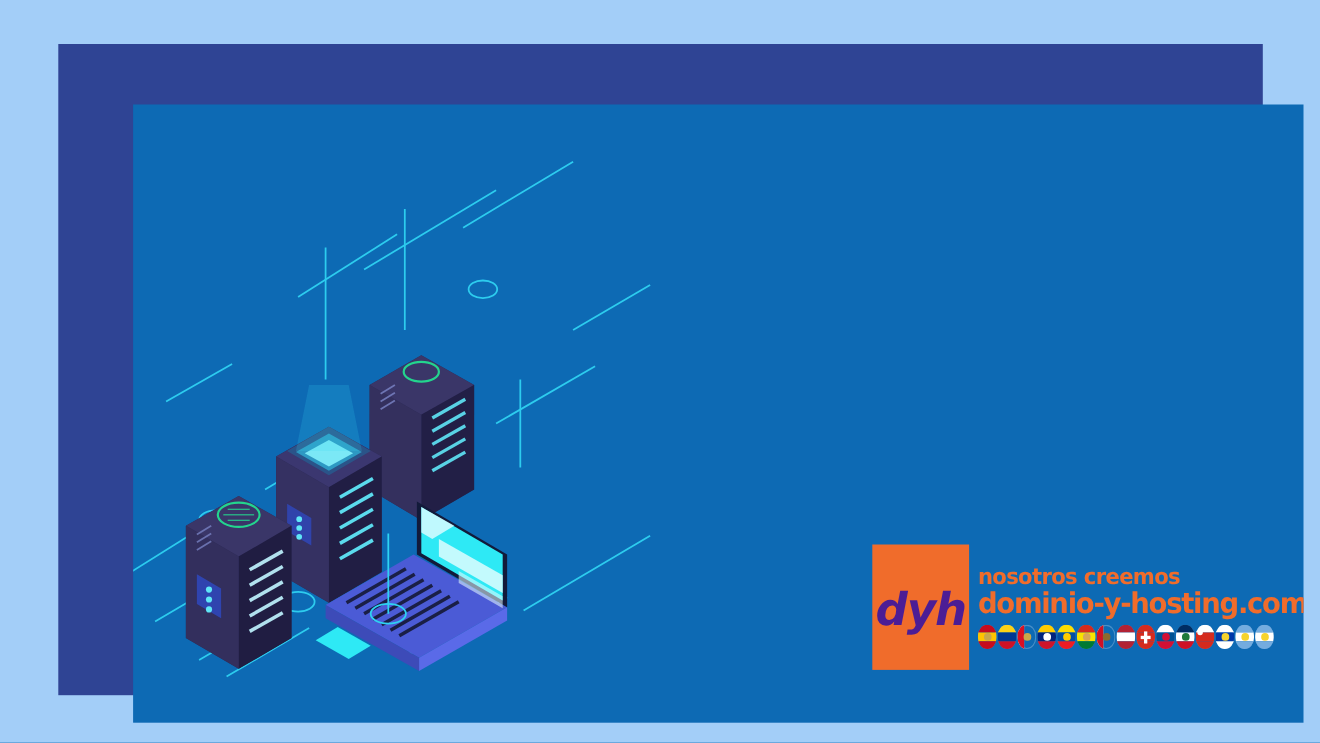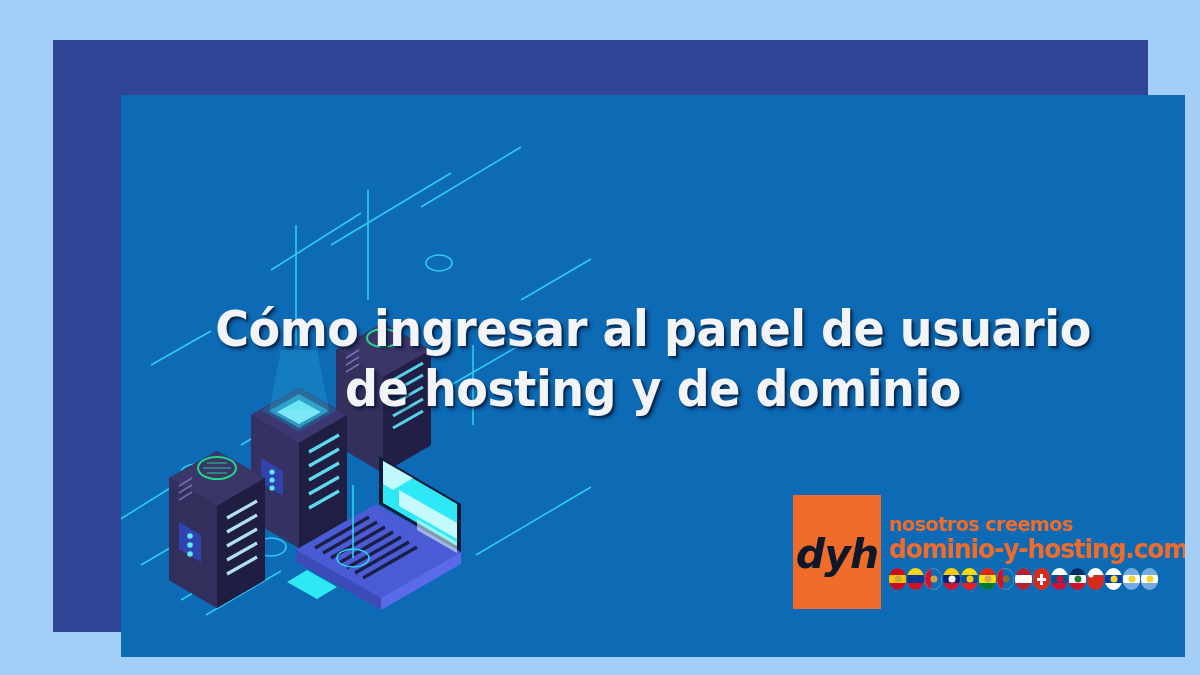--- a/index.html
+++ b/index.html
@@ -58,21 +58,21 @@
     z-index:8;
   }
   .logo-mark{
     position:absolute;left:0;top:0;width:88px;height:114px;
     background:#f06c2b;
     display:flex;align-items:center;justify-content:center;
   }
   .logo-mark-text{
     font-family:"DejaVu Sans", sans-serif;
     font-weight:bold;font-style:italic;
-    font-size:41px;color:#0f172a;letter-spacing:-1px;
+    font-size:41px;color:#4c1d95;letter-spacing:-1px;
     line-height:1;
     transform:translateY(2px);
   }
   .logo-right{
     position:absolute;left:96px;top:18px;width:282px;
   }
   .logo-tag{
     font-family:"DejaVu Sans", sans-serif;
     font-weight:bold;font-size:20px;line-height:22px;
     color:#f06c2b;letter-spacing:-0.6px;
@@ -233,24 +233,20 @@
             <line x1="216" y1="288" x2="270" y2="257"></line>
             <line x1="224" y1="293" x2="278" y2="262"></line>
             <line x1="232" y1="298" x2="286" y2="267"></line>
           </g>
           <polygon points="176,290 206,307 186,319 156,302" fill="#2ee9f5"></polygon>
           <ellipse cx="222" cy="278" rx="16" ry="9" fill="none" stroke="#2fd2f2" stroke-width="1.6"></ellipse>
           <line x1="222" y1="278" x2="222" y2="205" stroke="#2fd2f2" stroke-width="1.6"></line>
         </g>
       </svg>
 
-      <div class="title">
-        <span class="title-line l1">Cómo ingresar al panel de usuario</span>
-        <span class="title-line l2">de hosting y de dominio</span>
-      </div>
 
       <div class="logo">
         <div class="logo-mark">
           <span class="logo-mark-text">dyh</span>
         </div>
         <div class="logo-right">
           <div class="logo-tag">nosotros creemos</div>
           <div class="logo-domain">dominio-y-hosting.com</div>
           <div class="flags" id="flags">
               <span class="flag">

